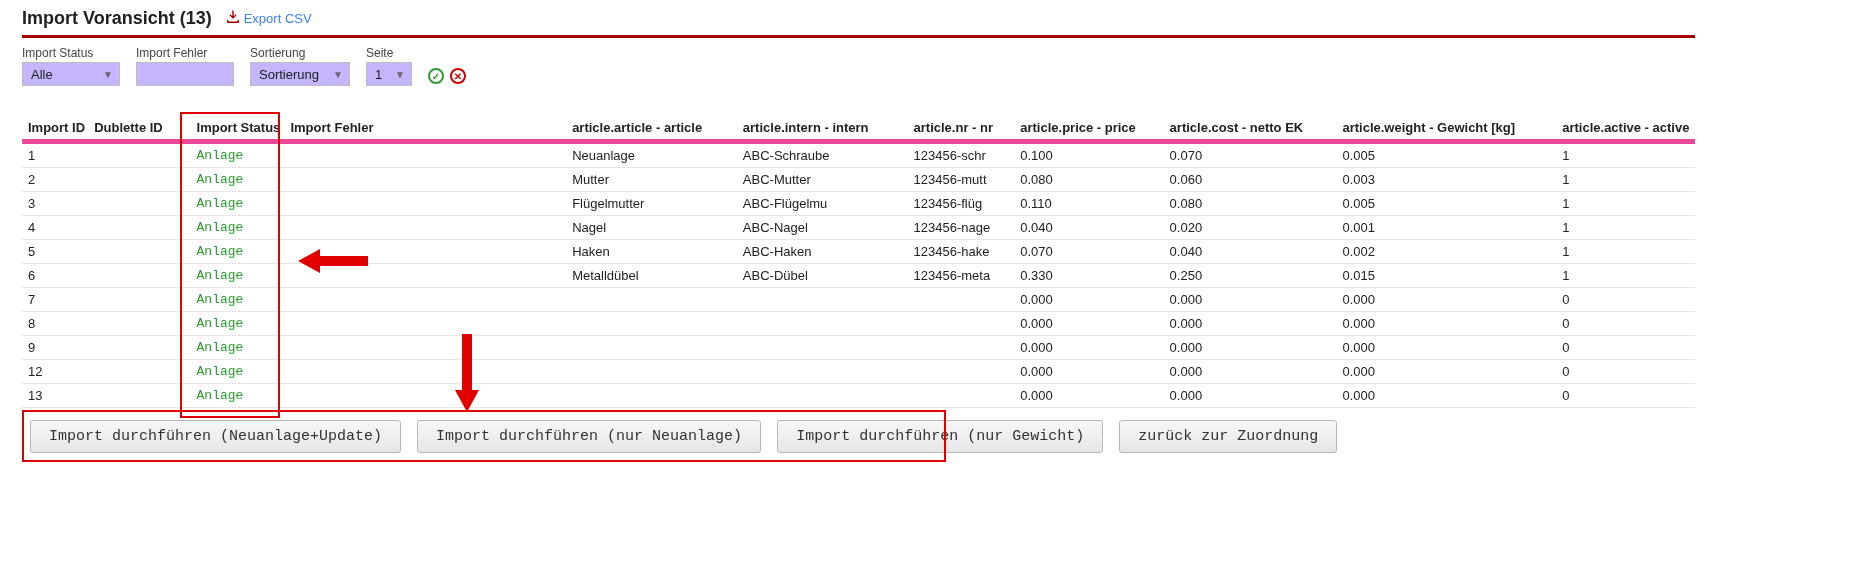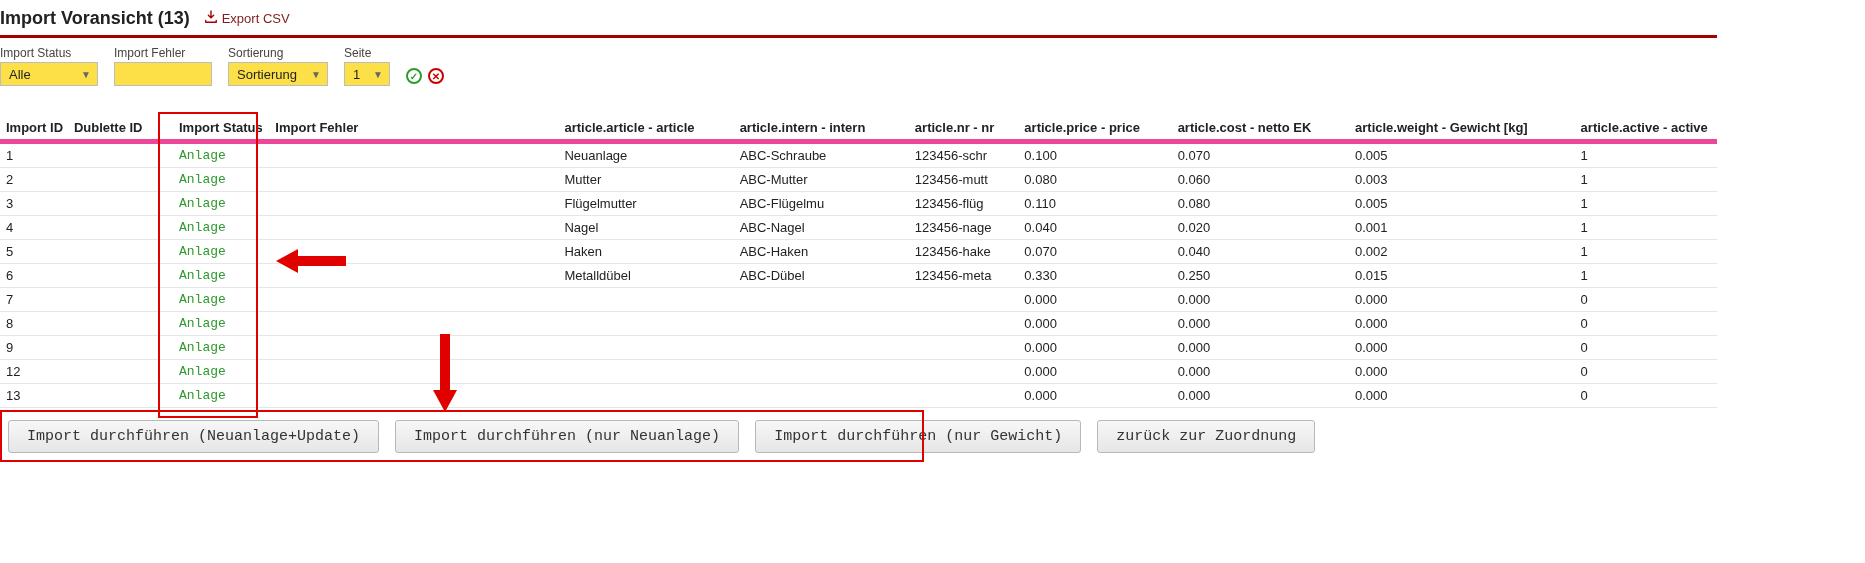--- a/index.html
+++ b/index.html
@@ -1,25 +1,25 @@
 <!DOCTYPE html>
 <html><head>
 <meta charset="utf-8">
 <style>
 html,body{margin:0;padding:0;font-family:Arial,Helvetica,sans-serif;font-size:13px;color:#222;background:#fff;}
-.page{width:1717px;box-sizing:border-box;padding:6px 0;}
+.page{width:1717px;box-sizing:border-box;padding:6px 22px;}
 .header{display:flex;align-items:center;gap:14px;padding:2px 0 6px 0;}
 .header h1{font-size:18px;font-weight:bold;margin:0;}
-.export-link{display:flex;align-items:center;gap:4px;color:#7f1d1d;cursor:pointer;}
+.export-link{display:flex;align-items:center;gap:4px;color:#3b82f6;cursor:pointer;}
 .export-link svg{width:14px;height:14px;}
 .redline{height:3px;background:#a50000;margin-bottom:8px;}
 .filterbar{display:flex;align-items:flex-end;gap:16px;padding-bottom:4px;}
 .filteritem{display:flex;flex-direction:column;}
 .filteritem label{font-size:12px;color:#444;margin-bottom:2px;}
-.dropdown,.textfield{border:1px solid #bdbdbd;height:24px;background:#fde047;display:flex;align-items:center;box-sizing:border-box;}
+.dropdown,.textfield{border:1px solid #bdbdbd;height:24px;background:#c4b5fd;display:flex;align-items:center;box-sizing:border-box;}
 .dropdown{padding:0 6px 0 8px;justify-content:space-between;cursor:pointer;}
 .dropdown .caret{margin-left:8px;color:#666;font-size:10px;}
 .dd-status{width:98px;}
 .dd-fehler{width:98px;}
 .dd-sort{width:100px;}
 .dd-page{width:46px;}
 .icon-btn{display:inline-flex;align-items:center;justify-content:center;width:16px;height:16px;border-radius:50%;border:2px solid;box-sizing:border-box;font-size:10px;font-weight:bold;cursor:pointer;}
 .icon-ok{border-color:#2e9b2e;color:#2e9b2e;}
 .icon-cancel{border-color:#cc0000;color:#cc0000;}
 .icons-wrap{display:flex;align-items:center;gap:6px;padding-bottom:2px;}

